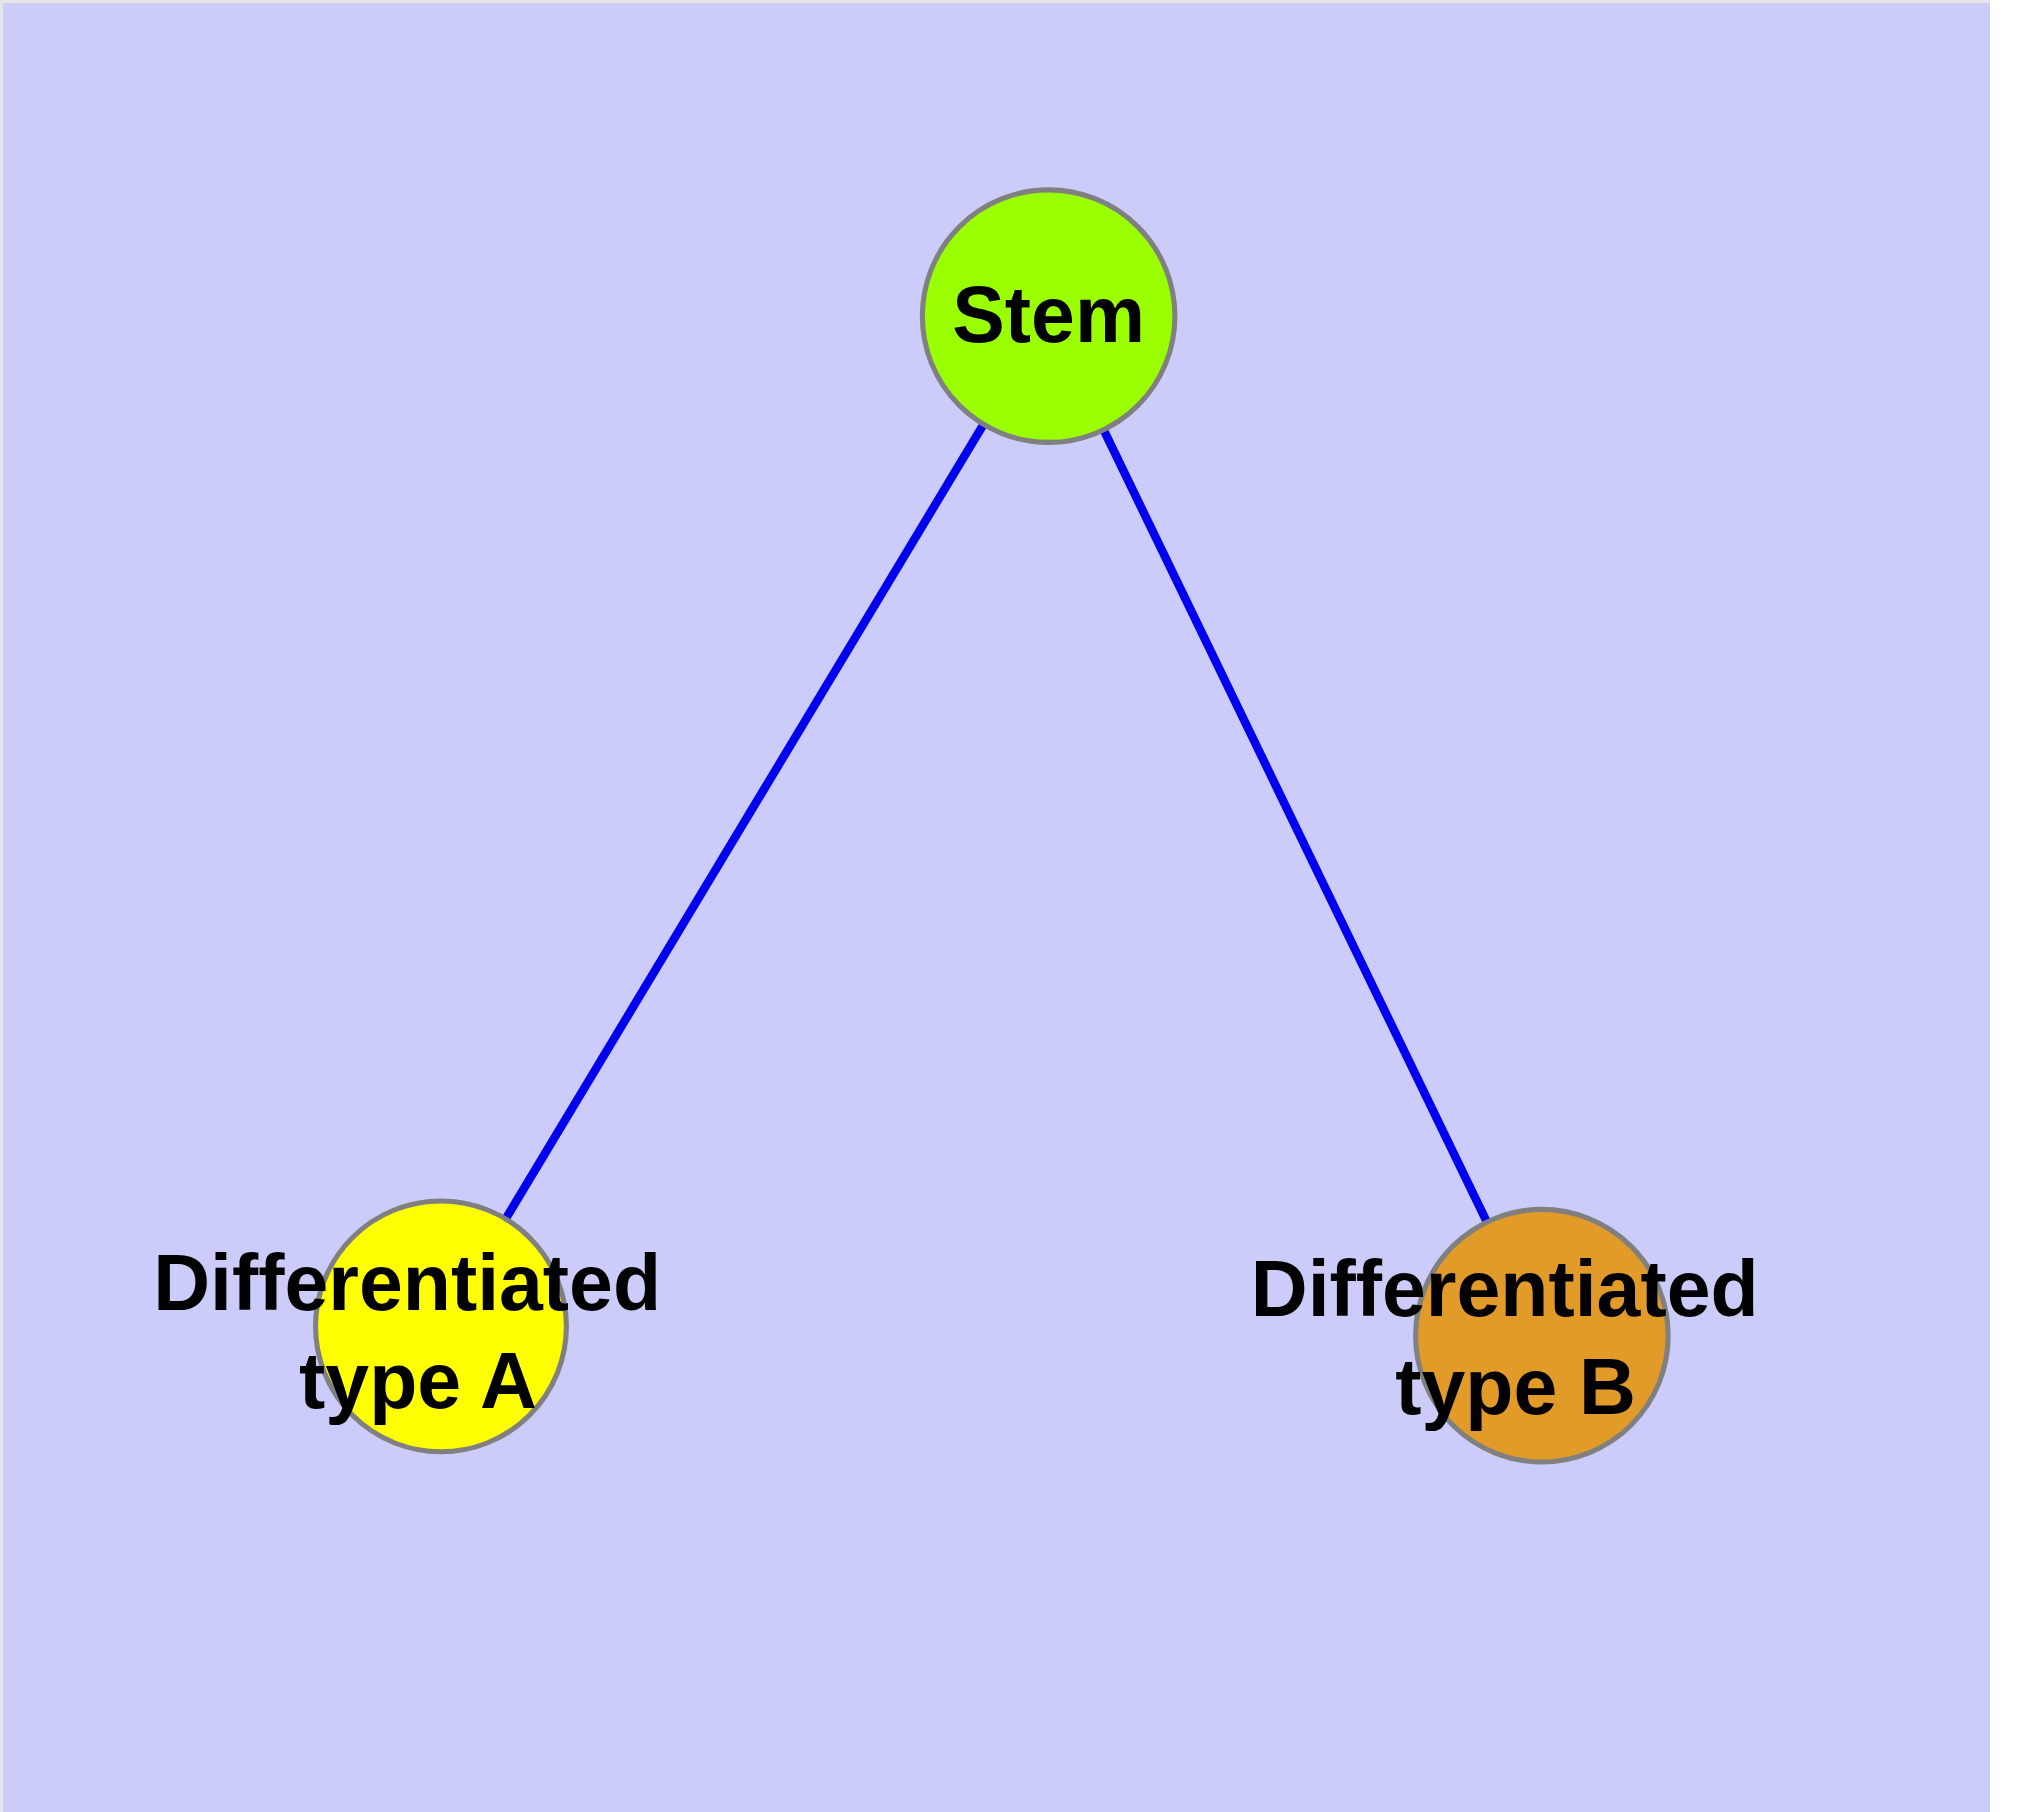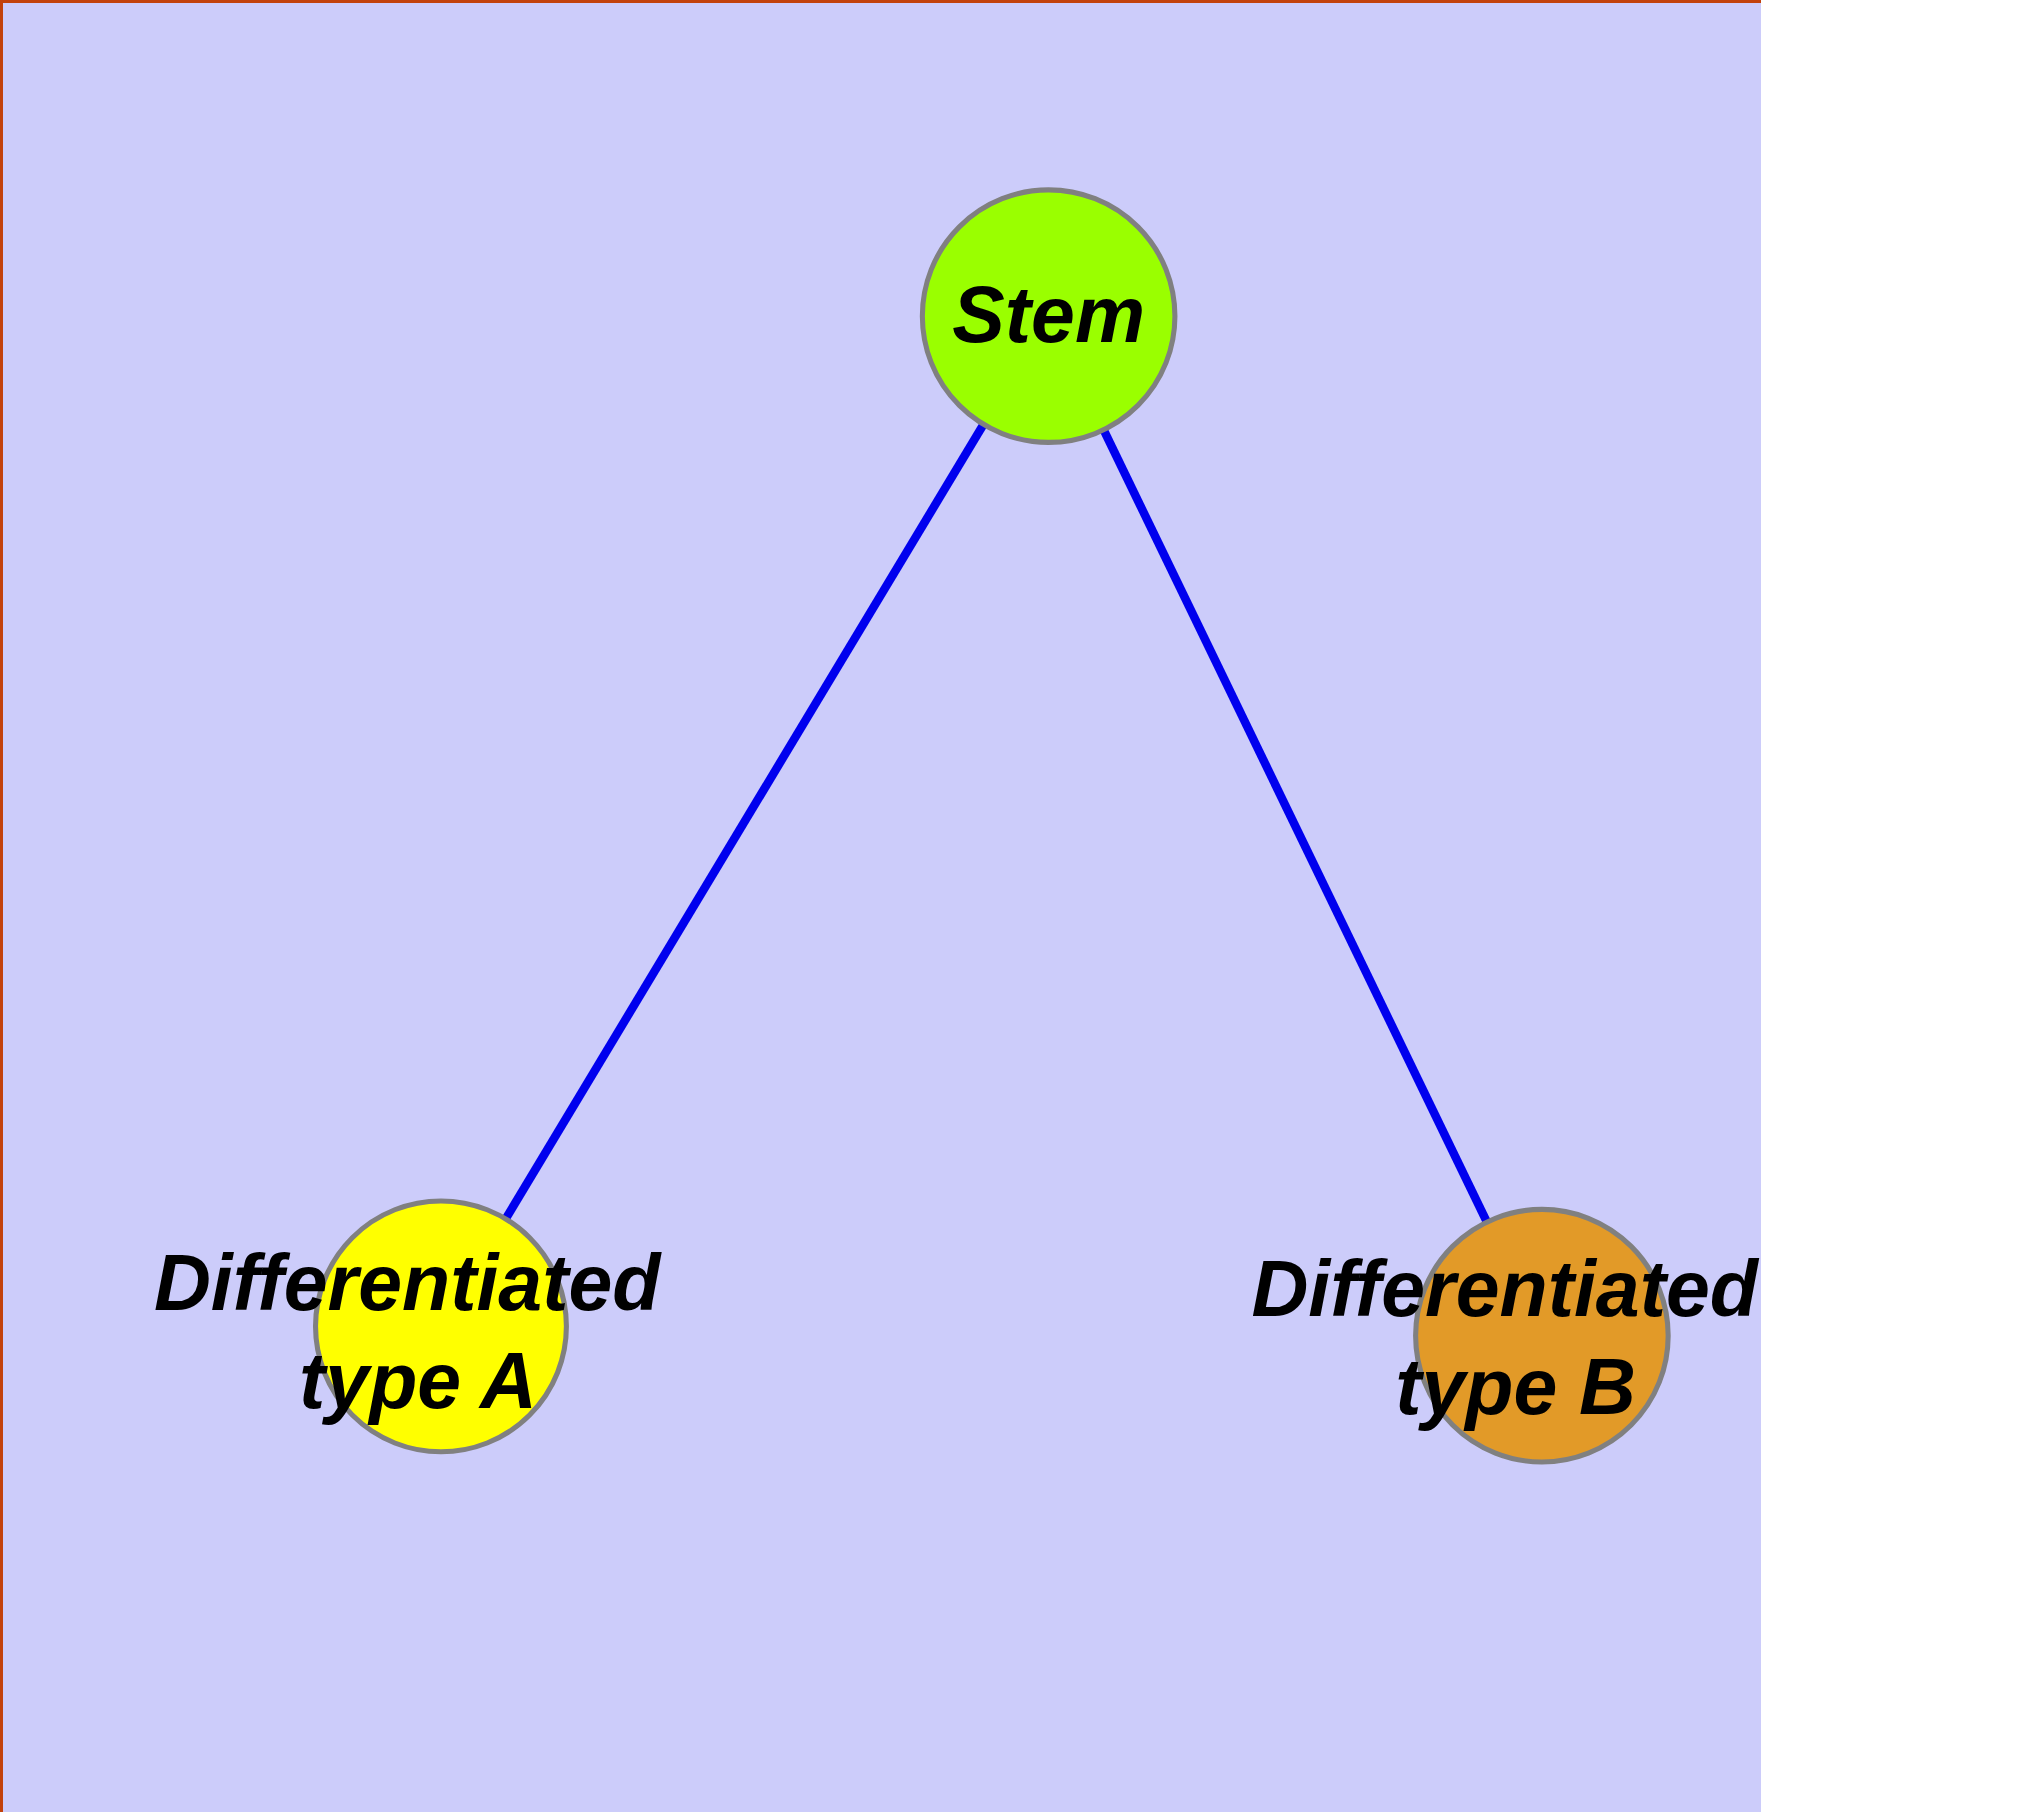--- a/index.html
+++ b/index.html
@@ -2,26 +2,25 @@
 <html style="font-size:13.6px"><head>
 <meta charset="utf-8">
 <style>
   html, body {
     margin: 0;
     padding: 0;
     background: #ffffff;
   }
   #canvas {
     position: relative;
-    width: 1761px;
+    width: 1990px;
     height: 1812px;
     overflow: hidden;
-    background: #c2410c;
+    background: #e5e5e5;
     font-family: "Liberation Sans", "DejaVu Sans", sans-serif;
-    font-style: italic;
   }
   #plot-background {
     position: absolute;
     left: 3.4px;
     top: 2.5px;
     width: 2017px;
     height: 1810px;
     background: #ccccfa;
   }
   #graph-svg {

